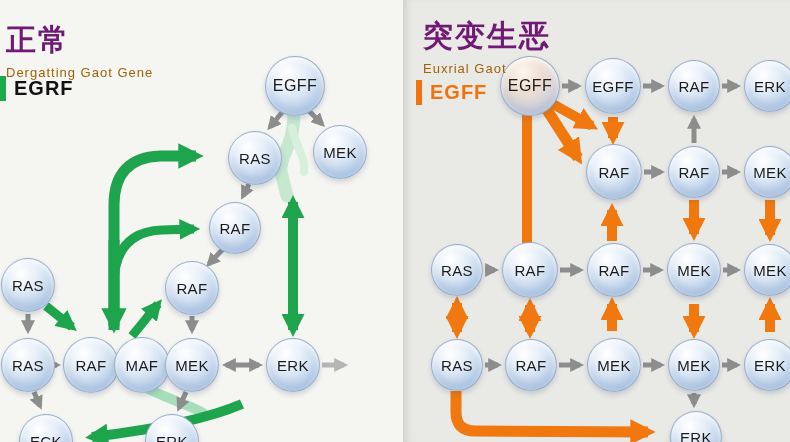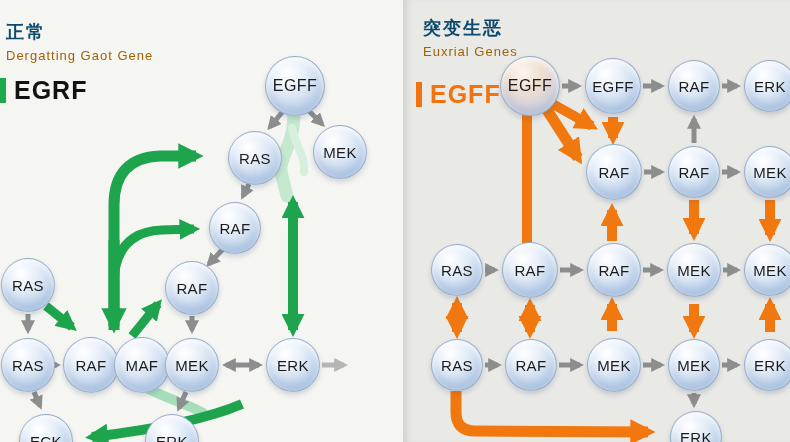--- a/index.html
+++ b/index.html
@@ -24,25 +24,25 @@
     box-shadow: 0 3px 5px rgba(60,80,110,0.20),
                 inset 0 3px 6px rgba(255,255,255,0.9),
                 inset 0 -7px 10px rgba(120,150,195,0.30);
   }
   .node.big { font-size:16px; }
   .node.warm {
     background: radial-gradient(circle at 38% 26%, #fdf7f0 0%, #efdfd1 32%, #d6d4dc 68%, #b6c4d8 100%);
   }
 
   .hdr { position:absolute; z-index:3; }
-  .hdr-title { font-size:18px; font-weight:700; color:#0c4a6e; letter-spacing:2px; }
+  .hdr-title { font-size:30px; font-weight:700; color:#701a75; letter-spacing:2px; }
   .hdr-sub   { font-size:13px; color:#a16207; margin-top:4px; letter-spacing:1px; }
   .gene-row  { display:flex; align-items:center; margin-top:8px; }
   .gene-bar  { width:6px; height:25px; margin-right:8px; }
-  .gene-label{ font-size:25px; font-weight:800; letter-spacing:1px; }
+  .gene-label{ font-size:20px; font-weight:800; letter-spacing:1px; }
   #gene-left  .gene-bar { background:#1fa94d; }
   #gene-left  .gene-label { color:#121212; }
   #gene-right .gene-bar { background:#f0730f; }
   #gene-right .gene-label { color:#f0730f; }
 </style>
 </head>
 <body>
 
 <div id="stage">
 
@@ -135,21 +135,21 @@
     <div class="hdr-title">正常</div>
     <div class="hdr-sub">Dergatting Gaot Gene</div>
   </div>
   <div id="gene-left" class="hdr gene-row" style="left:0px; top:68px;">
     <div class="gene-bar"></div>
     <div class="gene-label">EGRF</div>
   </div>
 
   <div class="hdr" style="left:423px; top:16px;">
     <div class="hdr-title">突变生恶</div>
-    <div class="hdr-sub">Euxrial Genes</div>
+    <div class="hdr-sub">Euxrial Gaot</div>
   </div>
   <div id="gene-right" class="hdr gene-row" style="left:416px; top:72px;">
     <div class="gene-bar"></div>
     <div class="gene-label">EGFF</div>
   </div>
 
   <div class="node big" style="left:265px;top:56px;width:60px;height:60px">
       <span>EGFF</span>
     </div>
   <div class="node" style="left:228px;top:131px;width:54px;height:54px">

